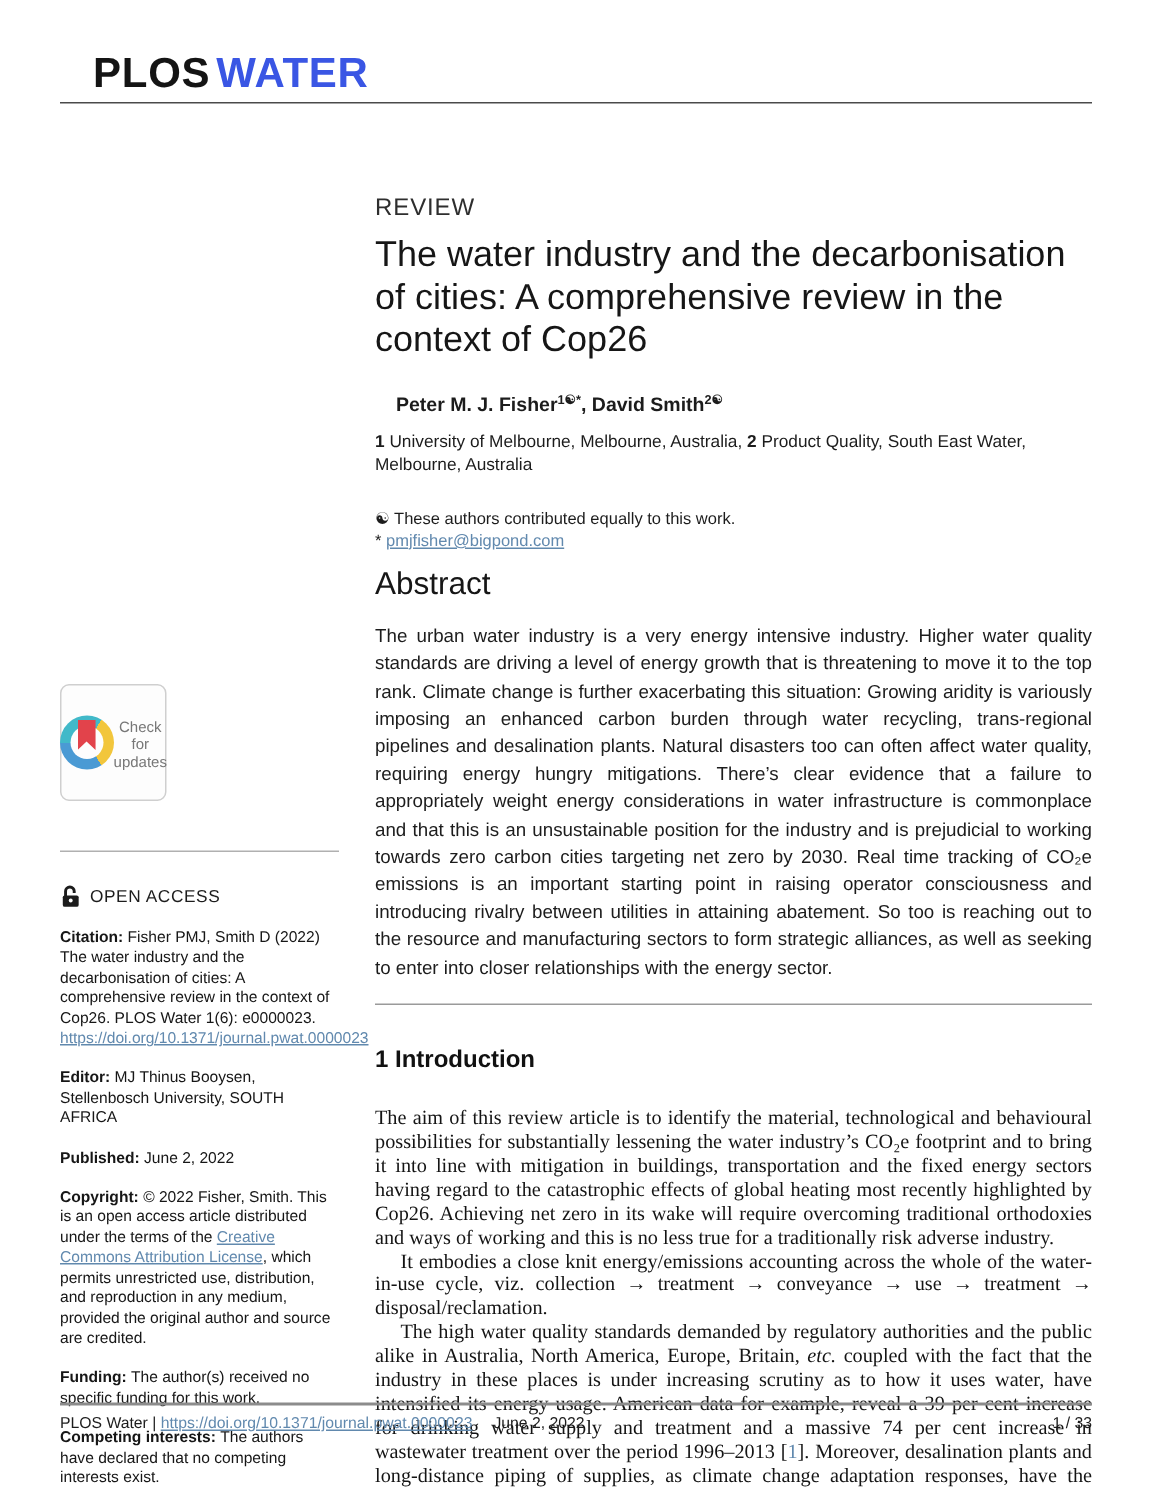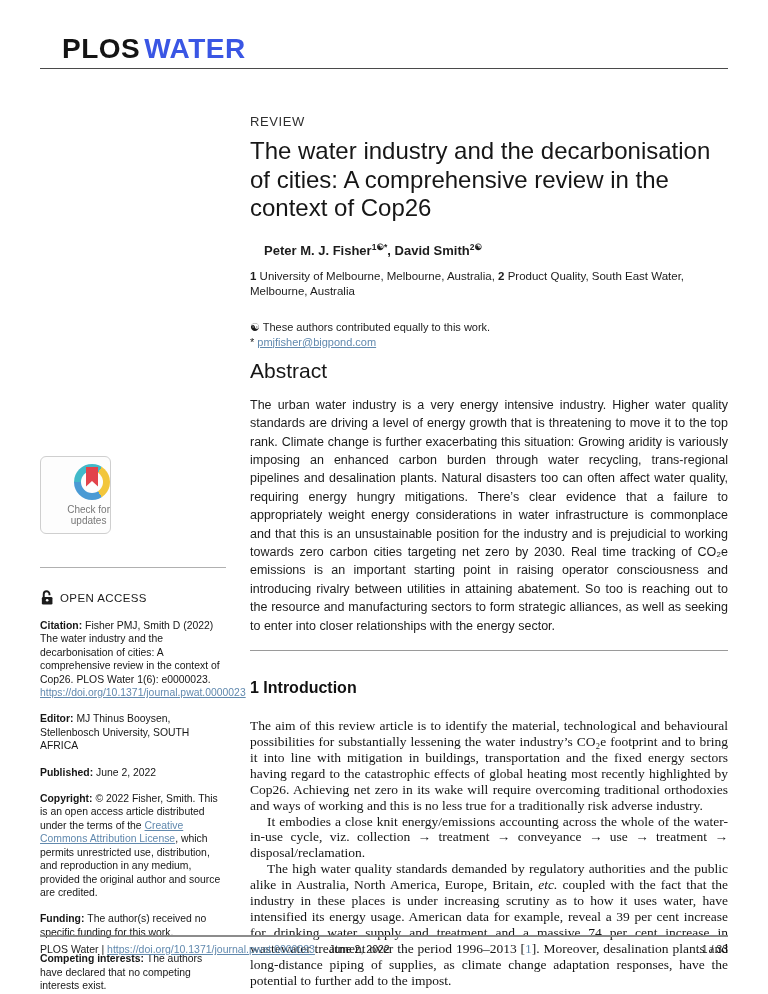--- a/index.html
+++ b/index.html
@@ -17,21 +17,21 @@
   .logo .plos{color:#141414;margin-left:22px;}
   .logo .water{color:#3a56e4;margin-left:4px;}
   .header-rule{margin-top:4px;border-top:1.5px solid #4a4a4a;}
 
   
   .columns{position:absolute;left:40px;right:40px;top:70px;display:flex;align-items:flex-start;}
   .sidebar{width:186px;flex:0 0 186px;}
   .main{flex:1;margin-left:24px;}
 
   
-  .kicker{margin-top:44px;font-size:13px;letter-spacing:0.6px;color:#2e2e2e;}
+  .kicker{margin-top:60px;font-size:16px;letter-spacing:0.6px;color:#2e2e2e;}
   .title{margin:8px 0 0 0;font-size:24px;font-weight:400;line-height:28.5px;color:#161616;}
   .authors{margin:16px 0 0 0;font-size:13px;font-weight:700;line-height:16px;padding-left:14px;}
   .authors sup{font-size:8.5px;}
   .affiliations{margin:10px 0 0 0;font-size:11.5px;line-height:15px;color:#1c1c1c;}
   .affiliations b{font-weight:700;}
   .contributed{margin:21px 0 0 0;font-size:11px;line-height:14px;}
   .correspondence{margin:1px 0 0 0;font-size:11px;line-height:14px;}
   a.link{color:#6189ae;text-decoration:underline;cursor:pointer;}
   .abstract-heading{margin:10px 0 0 0;font-size:21px;font-weight:400;color:#161616;line-height:24px;}
   .abstract-text{
@@ -47,21 +47,21 @@
   }
   .body-p.first{margin-top:21px;}
   .body-p.indent{text-indent:17px;}
   .body-p i{font-style:italic;}
   a.ref{color:#6189ae;text-decoration:none;cursor:pointer;}
 
   
   .badge{
     margin-top:386px;width:71px;height:78px;
     border:1px solid #cfcfcf;border-radius:6px;background:#fdfdfd;
-    display:flex;flex-direction:column;align-items:flex-end;justify-content:center;
+    display:flex;flex-direction:row;align-items:center;justify-content:center;
     cursor:pointer;box-sizing:border-box;
   }
   .crossmark{position:relative;width:36px;height:36px;}
   .ring{
     width:36px;height:36px;border-radius:50%;
     background:conic-gradient(from -90deg,#41b9c9 0 34%,#f2c63c 34% 66%,#4a9ad4 66% 100%);
   }
   .ring::after{
     content:"";position:absolute;left:7px;top:7px;width:22px;height:22px;
     border-radius:50%;background:#fdfdfd;

